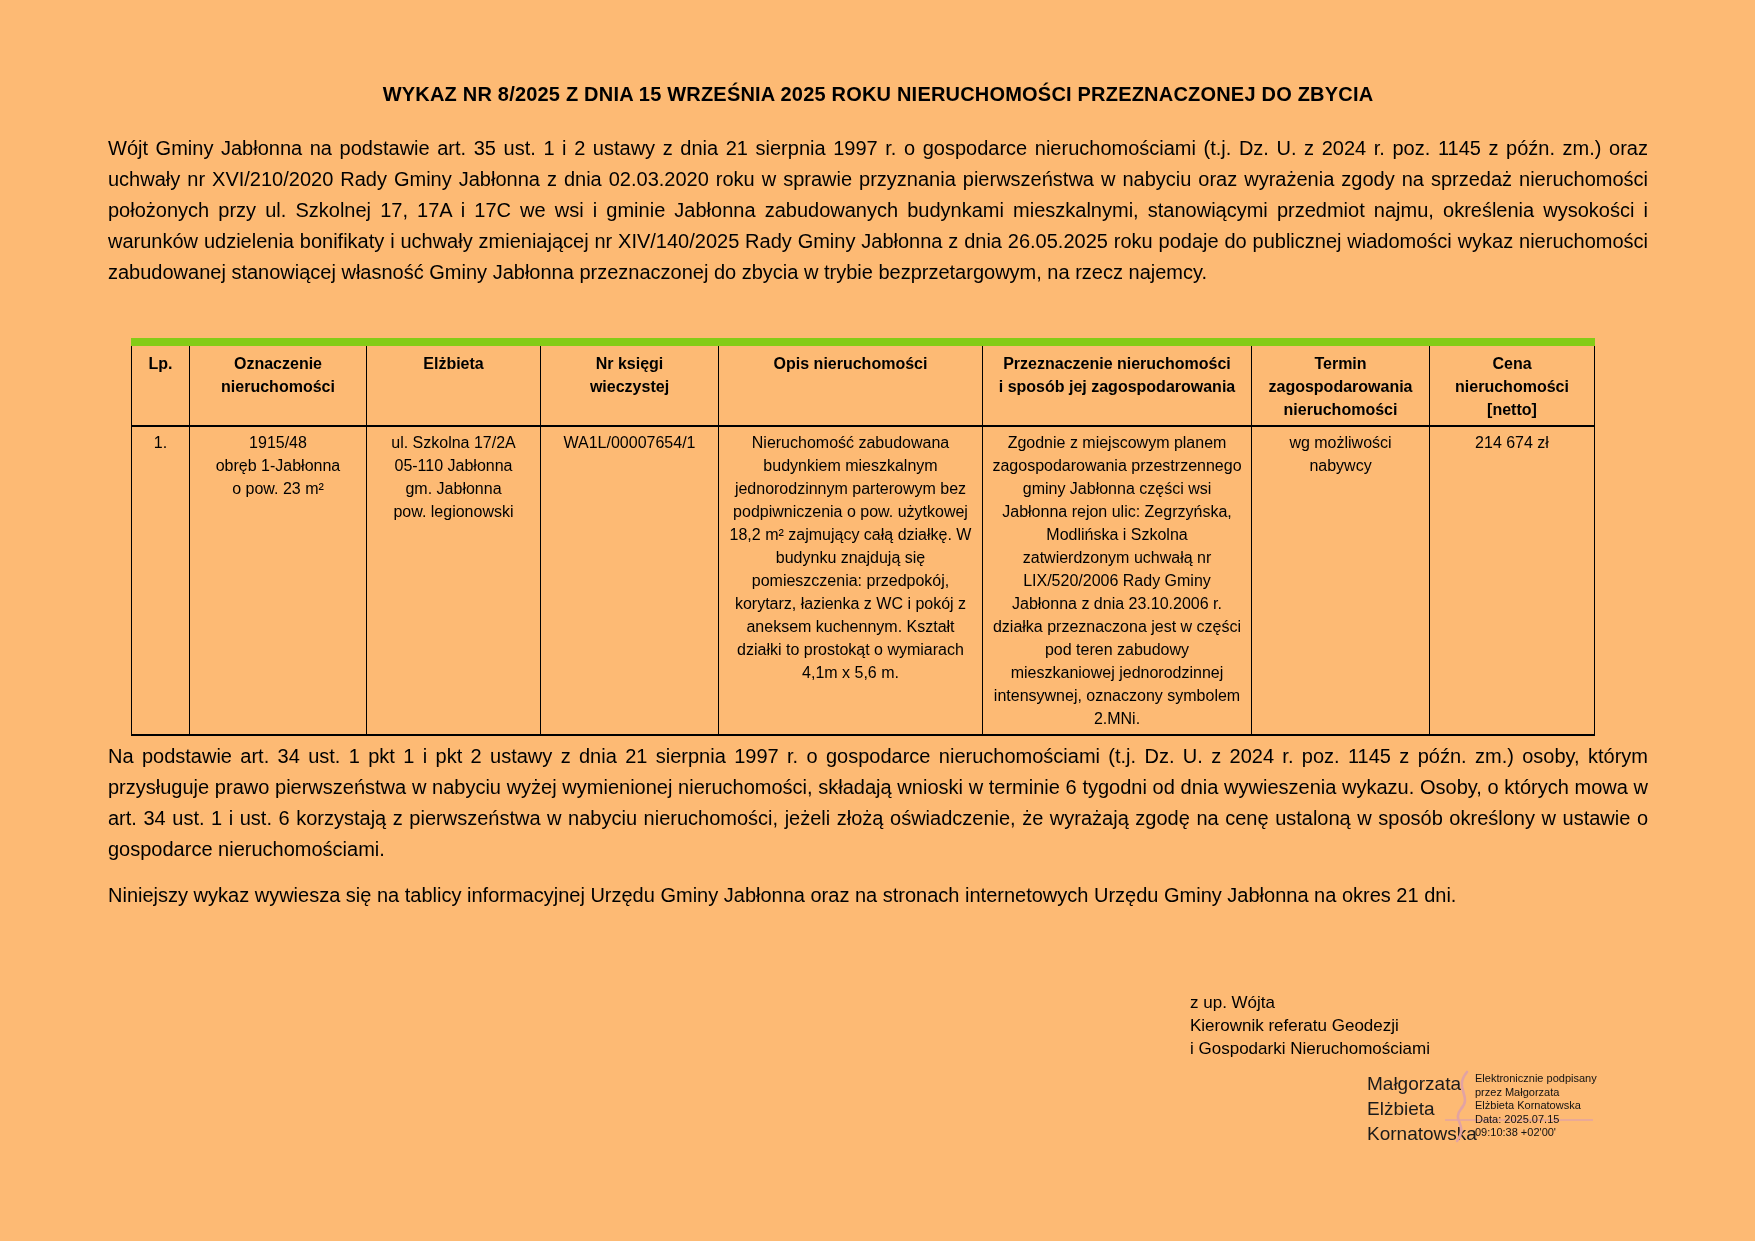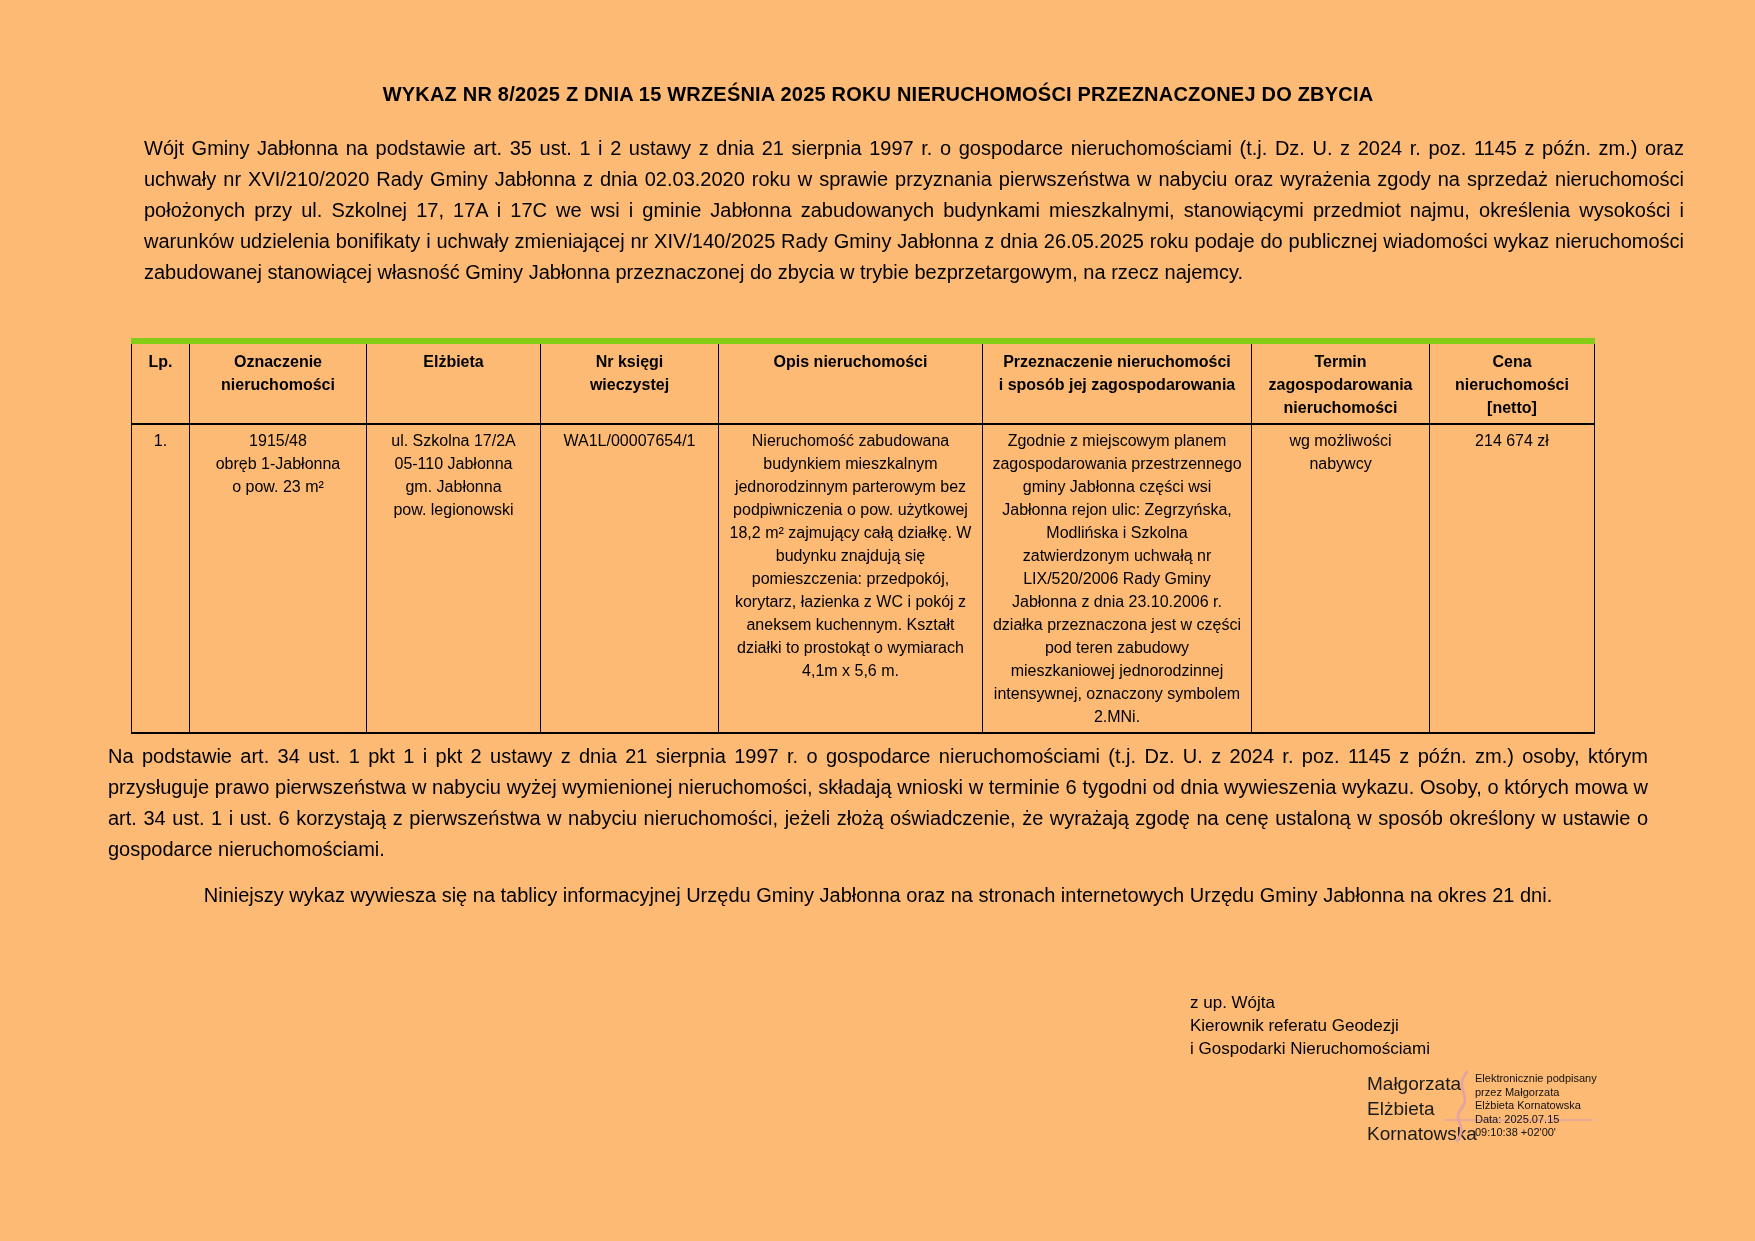--- a/index.html
+++ b/index.html
@@ -21,40 +21,40 @@
     font-weight: bold;
     letter-spacing: 0.2px;
   }
   .para {
     position: absolute;
     left: 108px; width: 1540px;
     font-size: 20px;
     line-height: 31px;
     text-align: justify;
   }
-  #para-intro { top: 133px; margin-left: 36px; }
+  #para-intro { top: 133px; }
   #para-law   { top: 741px; }
-  #para-notice { top: 880px; text-align: center; }
+  #para-notice { top: 880px; text-align: left; }
   #para-contact { top: 937px; text-align: left; }
 
   table.listing {
     position: absolute;
     left: 131px; top: 338px;
     width: 1463px;
     border-collapse: collapse;
     table-layout: fixed;
     font-size: 16px;
     line-height: 23px;
   }
   table.listing th, table.listing td {
     border: 1px solid #000;
     vertical-align: top;
     padding: 4px 9px;
   }
-  table.listing { border-top: 6px solid #84cc16; border-bottom: 2px solid #000; }
+  table.listing { border-top: 8px solid #84cc16; border-bottom: 2px solid #000; }
   table.listing thead th { border-bottom: 2px solid #000; }
   table.listing th {
     font-weight: bold;
     text-align: center;
     white-space: pre-line;
     padding-top: 6px;
   }
   td.c { text-align: center; white-space: pre-line; }
   td.l { text-align: center; }
   tr.data-row { height: 305px; }

